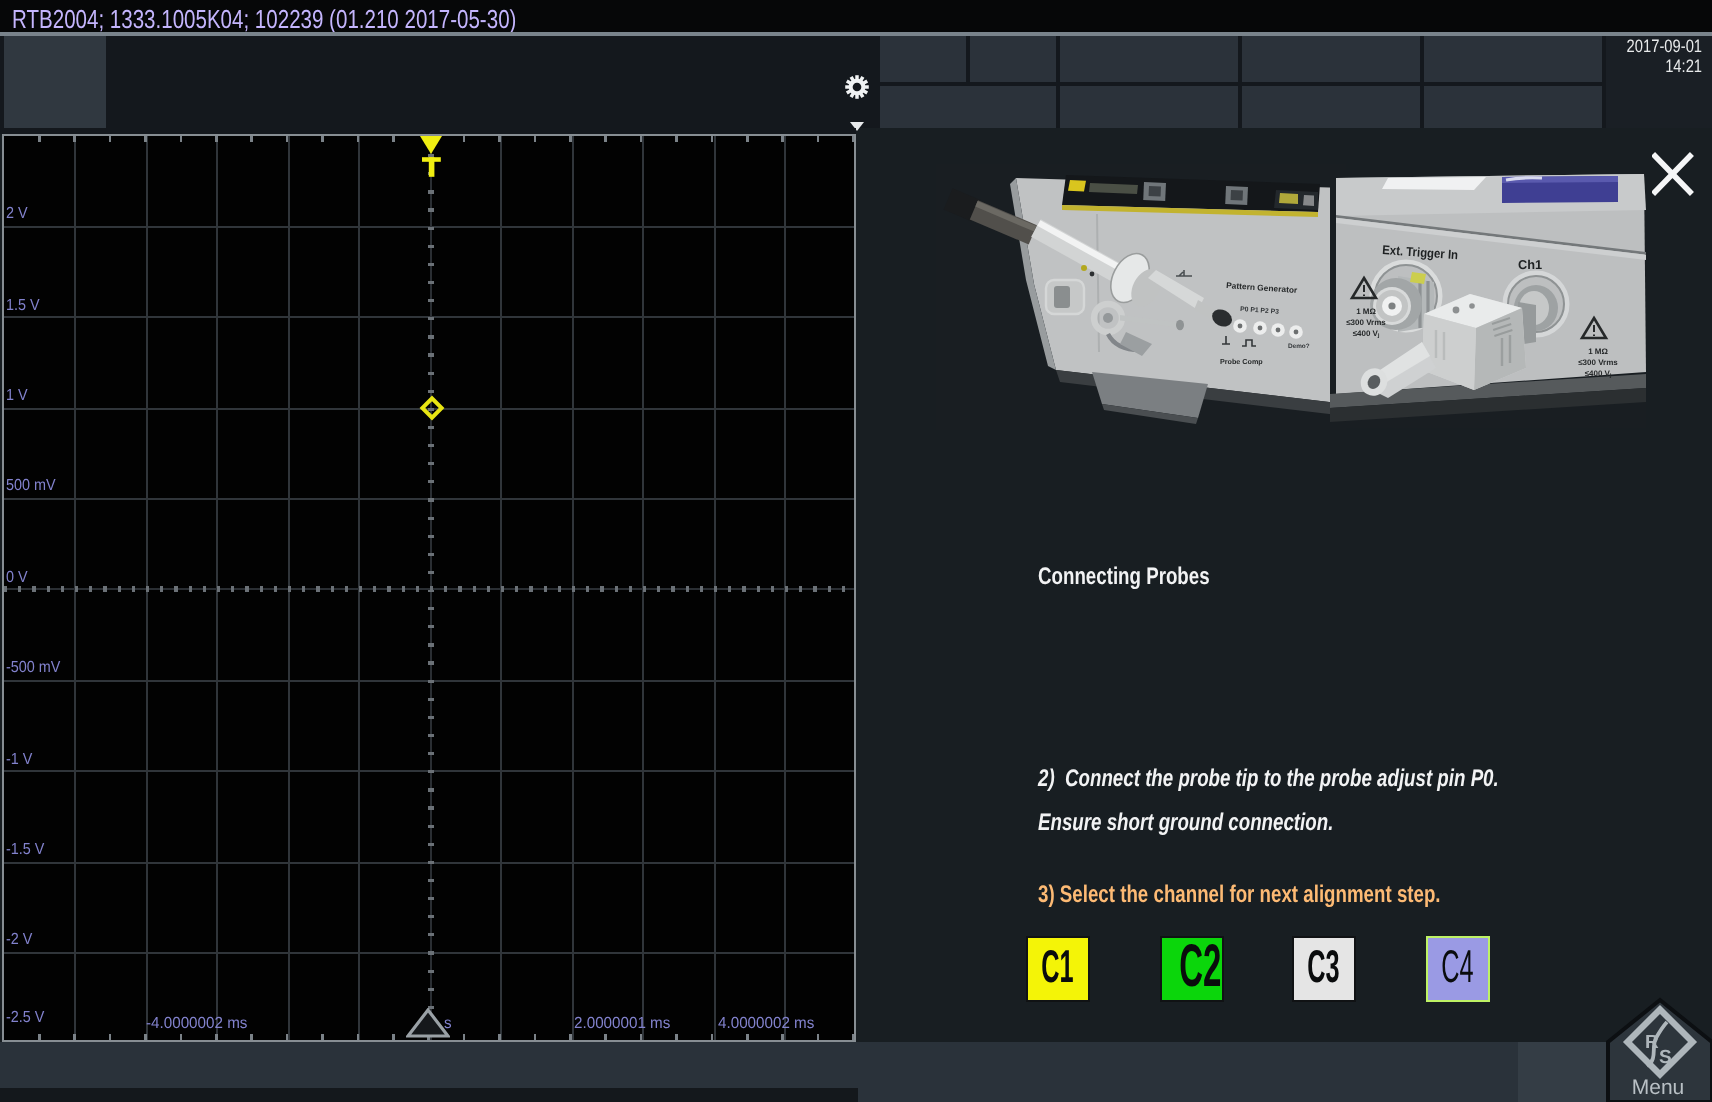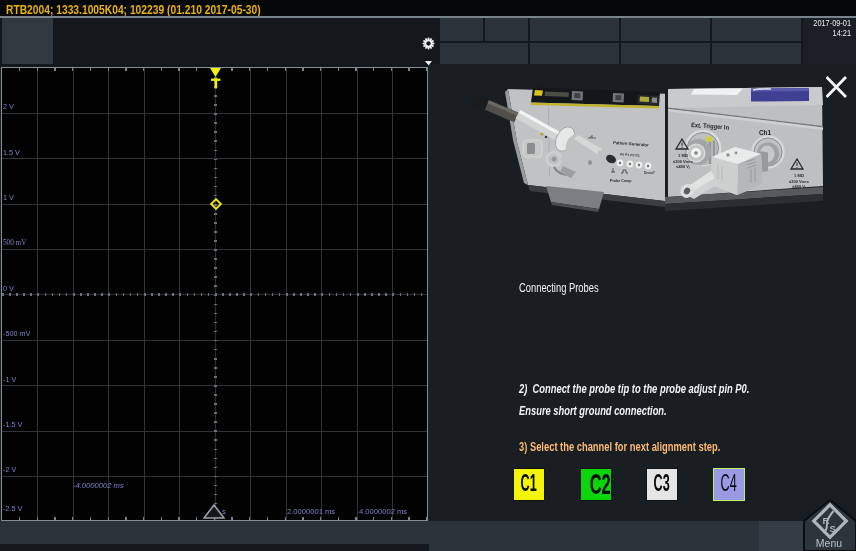--- a/index.html
+++ b/index.html
@@ -6,21 +6,21 @@
   #scr{position:relative;width:856px;height:551px;background:#181e22;overflow:hidden;
        font-family:"Liberation Sans",sans-serif;}
   .abs{position:absolute;}
   .cx{transform-origin:left top;display:inline-block;white-space:pre;}
 </style>
 </head>
 <body>
 <div id="scr">
 
   <div class="abs" style="left:0;top:0;width:856px;height:16px;background:#060708;"></div>
-  <div class="abs" style="left:6px;top:2px;color:#eab308;font-size:13px;font-weight:bold;">
+  <div class="abs" style="left:6px;top:2px;color:#c4b5fd;font-size:13px;font-weight:normal;">
     <span class="cx" style="transform:scaleX(0.79);">RTB2004; 1333.1005K04; 102239 (01.210 2017-05-30)</span>
   </div>
 
   <div class="abs" style="left:0;top:16px;width:856px;height:2px;background:#79838b;"></div>
 
   <div class="abs" style="left:0;top:18px;width:856px;height:46px;background:#14181d;"></div>
 
   <div class="abs" style="left:2px;top:18px;width:51px;height:46px;background:#303840;"></div>
 
   <svg class="abs" style="left:422px;top:37px;" width="13" height="13" viewBox="0 0 15 15">
@@ -90,29 +90,29 @@
 
     <div class="abs" style="left:17px;top:0;width:408px;height:3px;
         background:repeating-linear-gradient(to right,#7b8288 0px,#7b8288 1.3px,transparent 1.3px,transparent 17.7px);"></div>
     <div class="abs" style="left:17px;top:449px;width:408px;height:3px;
         background:repeating-linear-gradient(to right,#7b8288 0px,#7b8288 1.3px,transparent 1.3px,transparent 17.7px);"></div>
   </div>
 
   <div class="abs" style="left:3px;top:102px;color:#8282cd;font-size:8px;"><span class="cx" style="transform:scaleX(0.9);">2 V</span></div>
   <div class="abs" style="left:3px;top:148px;color:#8282cd;font-size:8px;"><span class="cx" style="transform:scaleX(0.9);">1.5 V</span></div>
   <div class="abs" style="left:3px;top:193px;color:#8282cd;font-size:8px;"><span class="cx" style="transform:scaleX(0.9);">1 V</span></div>
-  <div class="abs" style="left:3px;top:238px;color:#8282cd;font-size:8px;font-family:Liberation Serif, serif;"><span class="cx" style="transform:scaleX(0.9);">500 mV</span></div>
+  <div class="abs" style="left:3px;top:238px;color:#8282cd;font-size:8px;"><span class="cx" style="transform:scaleX(0.9);">500 mV</span></div>
   <div class="abs" style="left:3px;top:284px;color:#8282cd;font-size:8px;"><span class="cx" style="transform:scaleX(0.9);">0 V</span></div>
   <div class="abs" style="left:3px;top:329px;color:#8282cd;font-size:8px;"><span class="cx" style="transform:scaleX(0.9);">-500 mV</span></div>
   <div class="abs" style="left:3px;top:375px;color:#8282cd;font-size:8px;"><span class="cx" style="transform:scaleX(0.9);">-1 V</span></div>
   <div class="abs" style="left:3px;top:420px;color:#8282cd;font-size:8px;"><span class="cx" style="transform:scaleX(0.9);">-1.5 V</span></div>
   <div class="abs" style="left:3px;top:465px;color:#8282cd;font-size:8px;"><span class="cx" style="transform:scaleX(0.9);">-2 V</span></div>
   <div class="abs" style="left:3px;top:504px;color:#8282cd;font-size:8px;"><span class="cx" style="transform:scaleX(0.9);">-2.5 V</span></div>
 
-  <div class="abs" style="left:73px;top:481px;color:#8282cd;font-size:8px;font-style:italic;"><span class="cx" style="transform:scaleX(0.95);">-4.0000002 ms</span></div>
+  <div class="abs" style="left:73px;top:507px;color:#8282cd;font-size:8px;"><span class="cx" style="transform:scaleX(0.95);">-4.0000002 ms</span></div>
   <div class="abs" style="left:145px;top:507px;color:#8282cd;font-size:8px;margin-top:21px;"><span class="cx" style="transform:scaleX(0.95);">-2.0000001 ms</span></div>
   <div class="abs" style="left:222px;top:507px;color:#8282cd;font-size:8px;"><span class="cx" style="transform:scaleX(0.95);">s</span></div>
   <div class="abs" style="left:287px;top:507px;color:#8282cd;font-size:8px;"><span class="cx" style="transform:scaleX(0.95);">2.0000001 ms</span></div>
   <div class="abs" style="left:359px;top:507px;color:#8282cd;font-size:8px;"><span class="cx" style="transform:scaleX(0.95);">4.0000002 ms</span></div>
 
   <svg class="abs" style="left:209px;top:68px;" width="13" height="10" viewBox="0 0 13 10">
     <polygon points="1,0 12,0 6.5,9" fill="#f0ee12"></polygon>
   </svg>
   <svg class="abs" style="left:209px;top:78px;" width="13" height="11" viewBox="0 0 13 11">
     <rect x="2" y="0.6" width="9.4" height="2.3" fill="#f0ee12"></rect>
@@ -271,21 +271,21 @@
     <path d="M81 77 l9 -3 m-8.4 6 l9 -3 m-8.4 6 l9 -3" stroke="#989c9c" stroke-width="1" fill="none"></path>
     <path d="M86 84 v14 m4 -15.5 v14" stroke="#9b9f9f" stroke-width="1.2" fill="none"></path>
     <path d="M53 80 v14 m4 -13 v14" stroke="#b9bcbc" stroke-width="1.2" fill="none"></path>
 
     <polygon points="46,86 53,99 29,114 17,108" fill="#cfd1d2"></polygon>
     <polygon points="46,86 50,93 25,108 19,104" fill="#e0e2e2"></polygon>
     <ellipse cx="22" cy="106" rx="6.5" ry="7" fill="#dddfdf" transform="rotate(30 22 106)"></ellipse>
     <ellipse cx="22" cy="106" rx="3" ry="3.6" fill="#595d5f" transform="rotate(30 22 106)"></ellipse>
   </svg>
 
-  <div class="abs" style="left:519px;top:281px;color:#f2f3f4;font-size:12px;font-weight:normal;">
+  <div class="abs" style="left:519px;top:281px;color:#f2f3f4;font-size:12px;font-weight:bold;">
     <span class="cx" style="transform:scaleX(0.78);">Connecting Probes</span>
   </div>
   <div class="abs" style="left:519px;top:378px;color:#f2f3f4;font-size:12px;font-weight:bold;line-height:22px;font-style:italic;">
     <span class="cx" style="transform:scaleX(0.78);">2)  Connect the probe tip to the probe adjust pin P0.<br>Ensure short ground connection.</span>
   </div>
   <div class="abs" style="left:519px;top:440px;color:#fdba74;font-size:12px;font-weight:bold;">
     <span class="cx" style="transform:scaleX(0.78);">3) Select the channel for next alignment step.</span>
   </div>
 
   <div class="abs" style="left:513px;top:468px;width:30px;height:31px;background:#f4f407;border:1px solid #101214;

